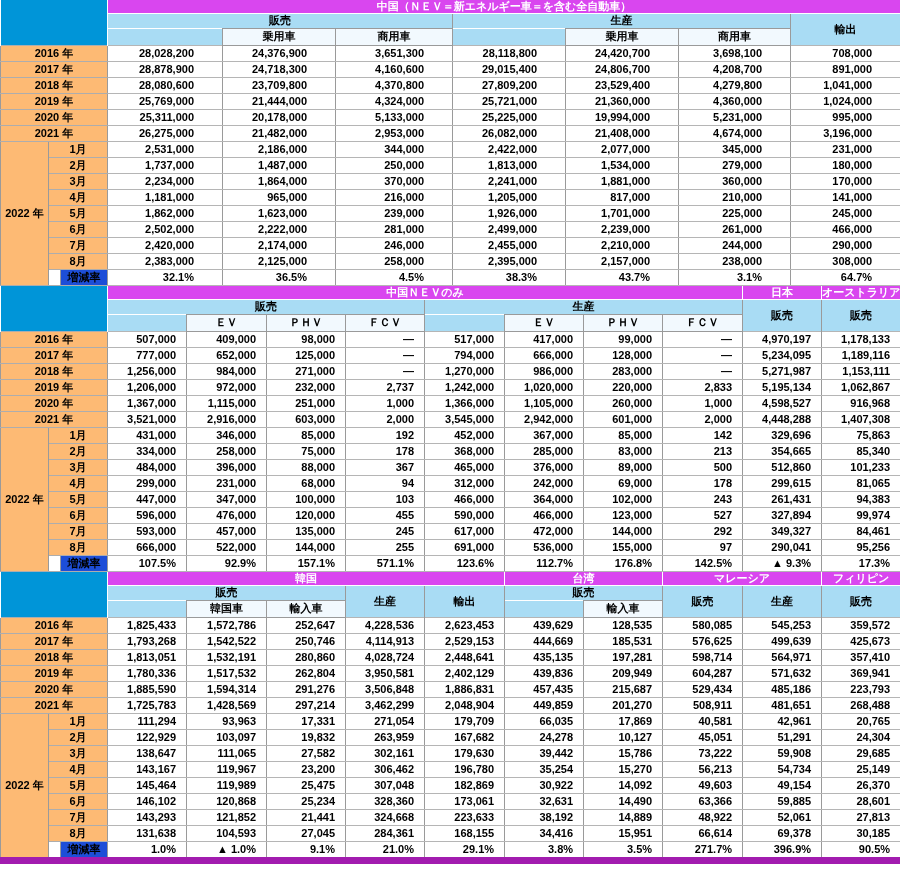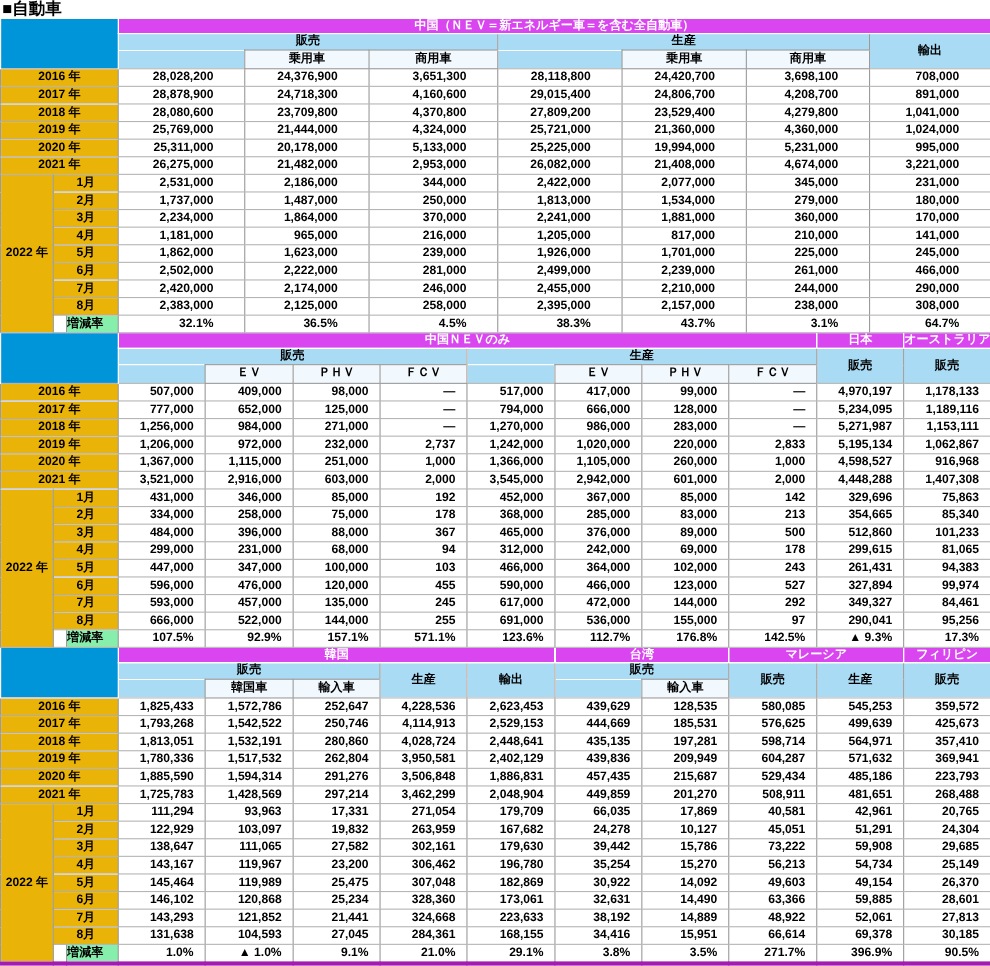--- a/index.html
+++ b/index.html
@@ -37,43 +37,42 @@
   td.sub-cell {
     background:#F2F9FE; color:#000; font-weight:bold; text-align:center;
     border:1px solid #9a9a9a;
   }
   td.noline {
     background:#A9DCF4; border:none;
   }
   
   tbody td { height:15px; font-weight:bold; color:#000; }
   td.lbl {
-    background:#eab308; text-align:center;
+    background:#fdba74; text-align:center;
     border:1px solid #adadad; border-left:1px solid #9a9a9a; border-right:1px solid #9a9a9a;
   }
   td.lbl-gap {
     background:#fff; border:1px solid #adadad; border-right:none;
   }
   td.lbl-rate {
-    background:#86efac; text-align:left;
+    background:#1d4ed8; text-align:center;
     border:1px solid #adadad; border-left:1px solid #9a9a9a; border-right:1px solid #9a9a9a;
   }
   td.val {
     background:#fff; text-align:right;
     border:1px solid #b5b5b5; border-left:1px solid #9a9a9a; border-right:1px solid #9a9a9a;
   }
   table.s1 td.val { padding-right:28px; }
   table.s2 td.val, table.s3 td.val { padding-right:10px; }
-  table.s3 { border-bottom:4px solid #a21caf; }
+  table.s3 { border-bottom:7px solid #a21caf; }
 </style>
 </head>
 <body>
 
 <div class="page">
-  <div class="page-title">■自動車</div>
 
   <table class="tbl s1">
     <colgroup>
       <col style="width:48px">
         <col style="width:12px">
         <col style="width:47px">
       <col style="width:115px">
         <col style="width:113px">
         <col style="width:117px">
       <col style="width:113px">
@@ -152,21 +151,21 @@
           <td class="val">995,000</td>
         </tr>
         <tr>
           <td class="lbl" colspan="3">2021 年</td>
           <td class="val">26,275,000</td>
           <td class="val">21,482,000</td>
           <td class="val">2,953,000</td>
           <td class="val">26,082,000</td>
           <td class="val">21,408,000</td>
           <td class="val">4,674,000</td>
-          <td class="val">3,221,000</td>
+          <td class="val">3,196,000</td>
         </tr>
         <tr>
           <td class="lbl" rowspan="9">2022 年</td>
           <td class="lbl" colspan="2">1月</td>
           <td class="val">2,531,000</td>
           <td class="val">2,186,000</td>
           <td class="val">344,000</td>
           <td class="val">2,422,000</td>
           <td class="val">2,077,000</td>
           <td class="val">345,000</td>

